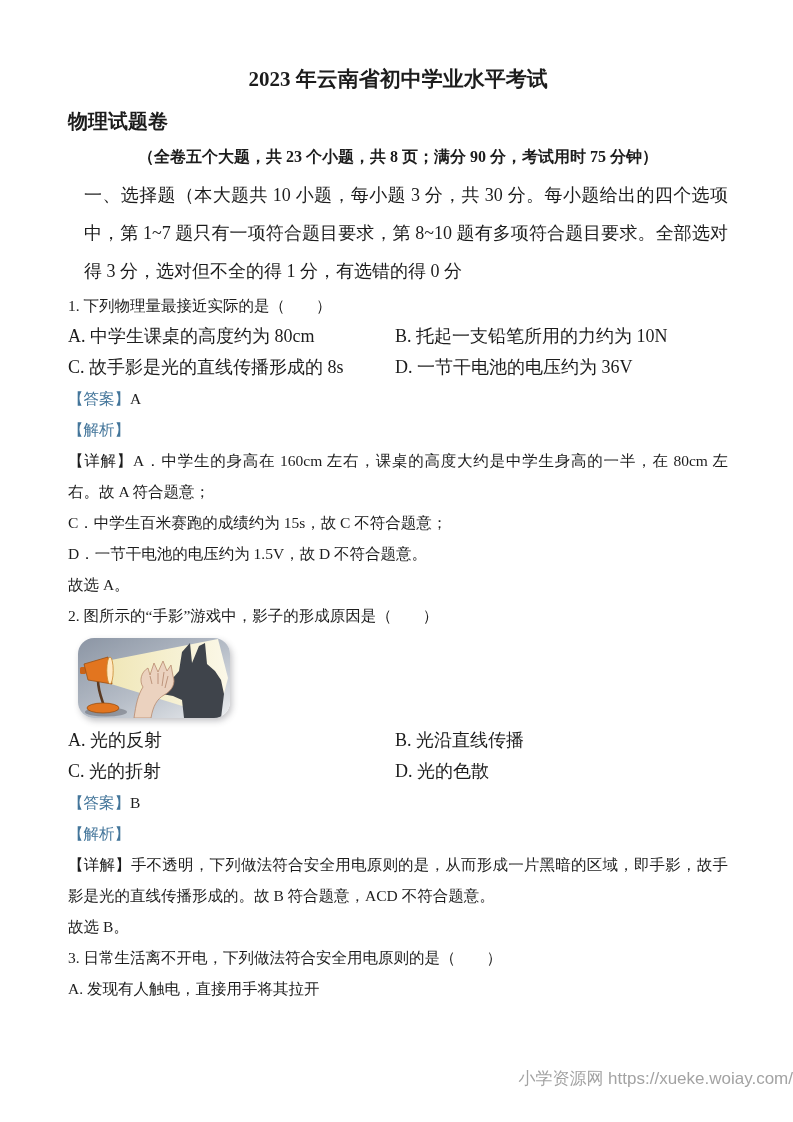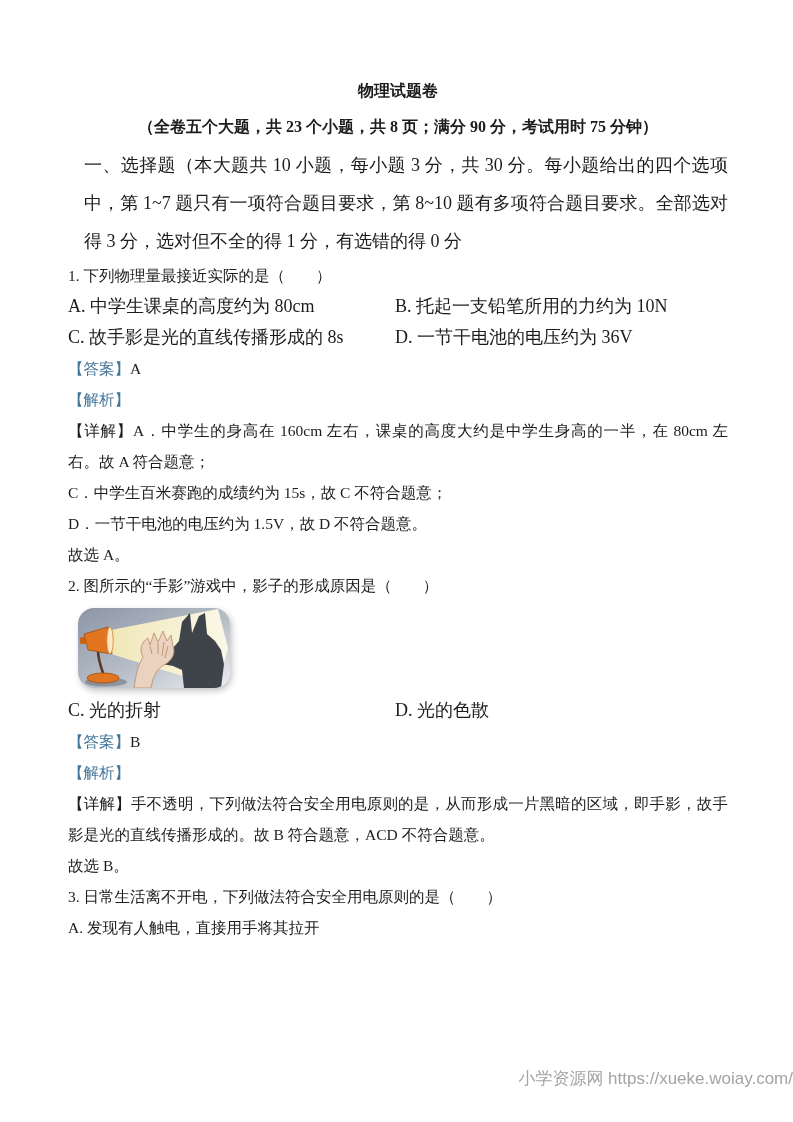--- a/index.html
+++ b/index.html
@@ -10,21 +10,21 @@
     font-family:"Liberation Serif","DejaVu Serif",serif;
     color:#1c1c1c;
     overflow:hidden;
     box-sizing:border-box;
     padding:64px 65px 0 68px;
   }
   .title{
     text-align:center;font-weight:bold;font-size:21px;line-height:30px;margin:0;
   }
   .subtitle{
-    text-align:center;font-weight:bold;font-size:16px;line-height:30px;margin:12px 0 0 0;
+    text-align:left;font-weight:bold;font-size:20px;line-height:30px;margin:12px 0 0 0;
   }
   .info{
     text-align:center;font-weight:bold;font-size:16px;line-height:26px;margin:8px 0 0 0;
   }
   .sec-heading{
     font-weight:normal;font-size:18px;line-height:38px;margin:6px 0 0 16px;
     text-align:justify;
   }
   p.body-line{
     font-size:15.5px;line-height:31px;margin:0;text-align:justify;
@@ -47,20 +47,21 @@
     text-align:right;
     font-family:"Liberation Sans","DejaVu Sans",sans-serif;
     color:#a3a3a3;font-size:17px;
   }
 </style>
 </head>
 <body>
 
 <div class="page">
 
+  <h1 class="title">2023 年云南省初中学业水平考试</h1>
   <h2 class="subtitle">物理试题卷</h2>
   <p class="info">（全卷五个大题，共 23 个小题，共 8 页；满分 90 分，考试用时 75 分钟）</p>
 
   <p class="sec-heading">一、选择题（本大题共 10 小题，每小题 3 分，共 30 分。每小题给出的四个选项中，第 1~7 题只有一项符合题目要求，第 8~10 题有多项符合题目要求。全部选对得 3 分，选对但不全的得 1 分，有选错的得 0 分</p>
 
   <p class="body-line">1. 下列物理量最接近实际的是（　　）</p>
   <div class="opt-row">
     <span class="opt-left">A. 中学生课桌的高度约为 80cm</span>
     <span class="opt-right">B. 托起一支铅笔所用的力约为 10N</span>
   </div>
@@ -106,20 +107,24 @@
         <path d="M20,42 C20,52 23,59 26,68" stroke="#5a3a22" stroke-width="2.6" fill="none"></path>
         <ellipse cx="25" cy="70" rx="16" ry="5" fill="#e2751f" stroke="#9c4f10" stroke-width="0.8"></ellipse>
         <rect x="2" y="29" width="6" height="7" rx="1.5" fill="#c96318"></rect>
         <path d="M6,26 L30,19 L34,46 L10,42 Z" fill="#e2751f" stroke="#9c4f10" stroke-width="0.8"></path>
         <ellipse cx="32" cy="32.5" rx="3.2" ry="13.5" fill="#ffe9c2" stroke="#c9882f" stroke-width="0.8"></ellipse>
       </g>
     </svg>
   </div>
 
   <div class="opt-row">
+    <span class="opt-left">A. 光的反射</span>
+    <span class="opt-right">B. 光沿直线传播</span>
+  </div>
+  <div class="opt-row">
     <span class="opt-left">C. 光的折射</span>
     <span class="opt-right">D. 光的色散</span>
   </div>
   <p class="body-line"><span class="blue">【答案】</span><span>B</span></p>
   <p class="body-line"><span class="blue">【解析】</span></p>
   <p class="body-line">【详解】手不透明，下列做法符合安全用电原则的是，从而形成一片黑暗的区域，即手影，故手影是光的直线传播形成的。故 B 符合题意，ACD 不符合题意。</p>
   <p class="body-line">故选 B。</p>
 
   <p class="body-line">3. 日常生活离不开电，下列做法符合安全用电原则的是（　　）</p>
   <p class="body-line">A. 发现有人触电，直接用手将其拉开</p>

